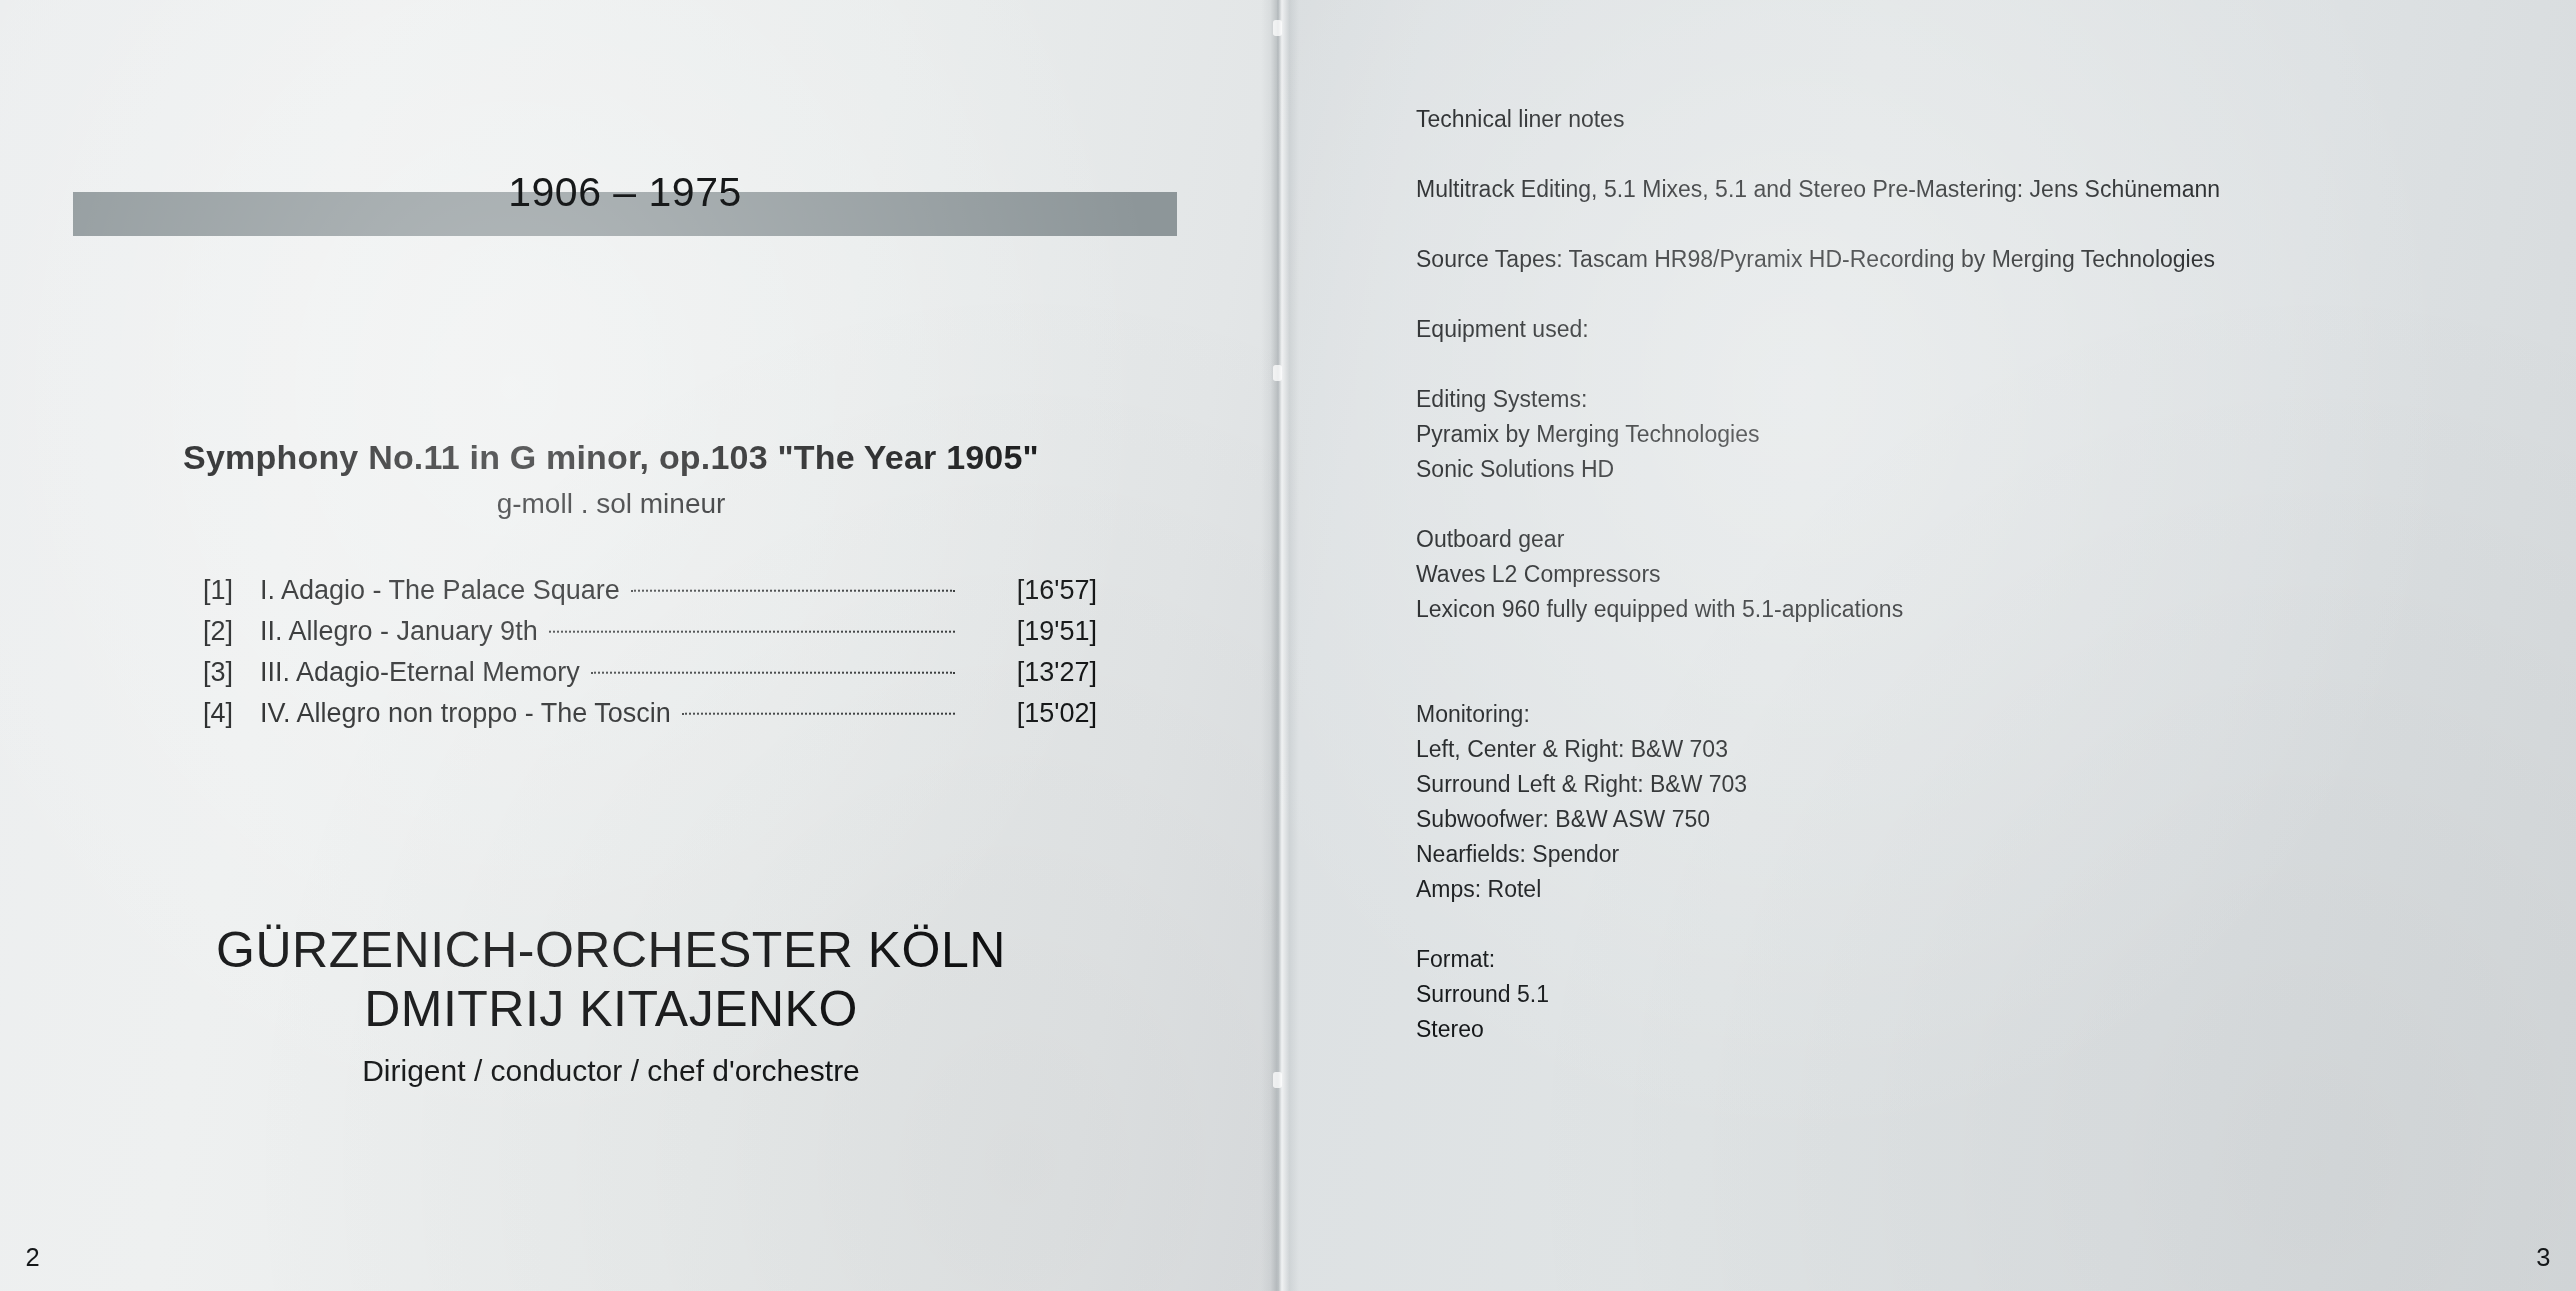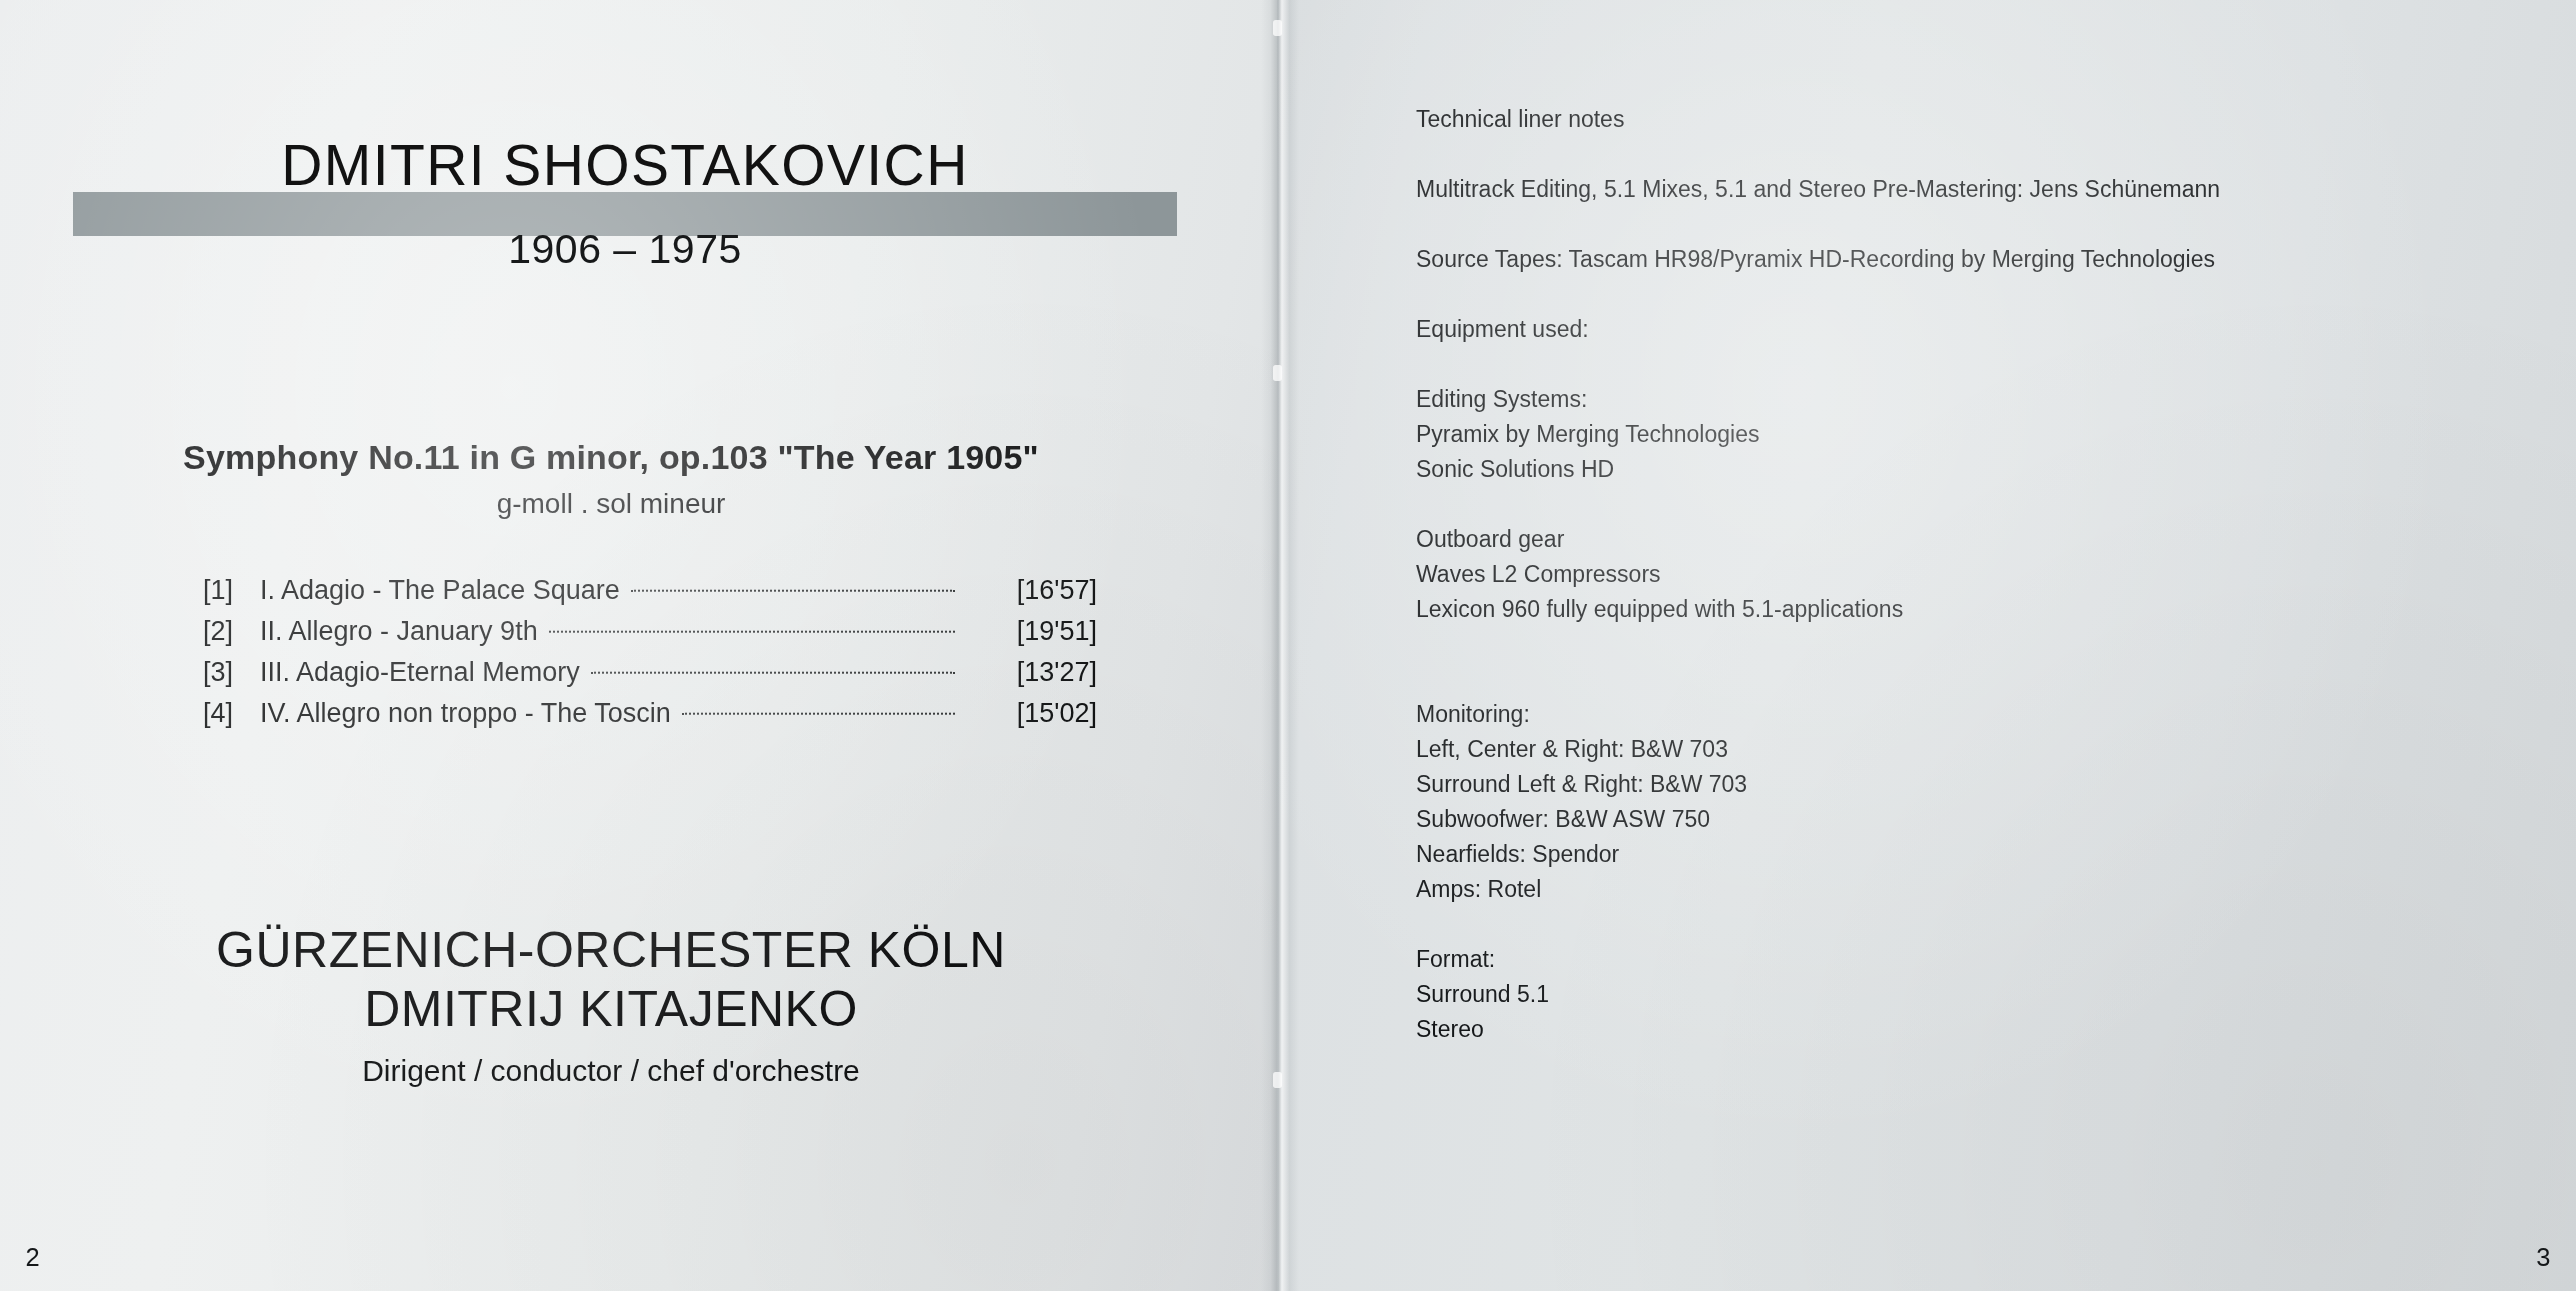--- a/index.html
+++ b/index.html
@@ -217,21 +217,20 @@
 </style>
 </head>
 <body>
 
 <div class="booklet">
 
   <div class="page page-left">
 
     <div class="title-block">
       <div class="title-bar"></div>
-      <div class="composer-name">DMITRI SHOSTAKOVICH</div>
       <div class="composer-dates">1906 – 1975</div>
     </div>
 
     <div class="work-block">
       <div class="work-title">Symphony No.11 in G minor, op.103 "The Year 1905"</div>
       <div class="work-subtitle">g-moll . sol mineur</div>
     </div>
 
     <div class="tracklist">
       <div class="track-row">

